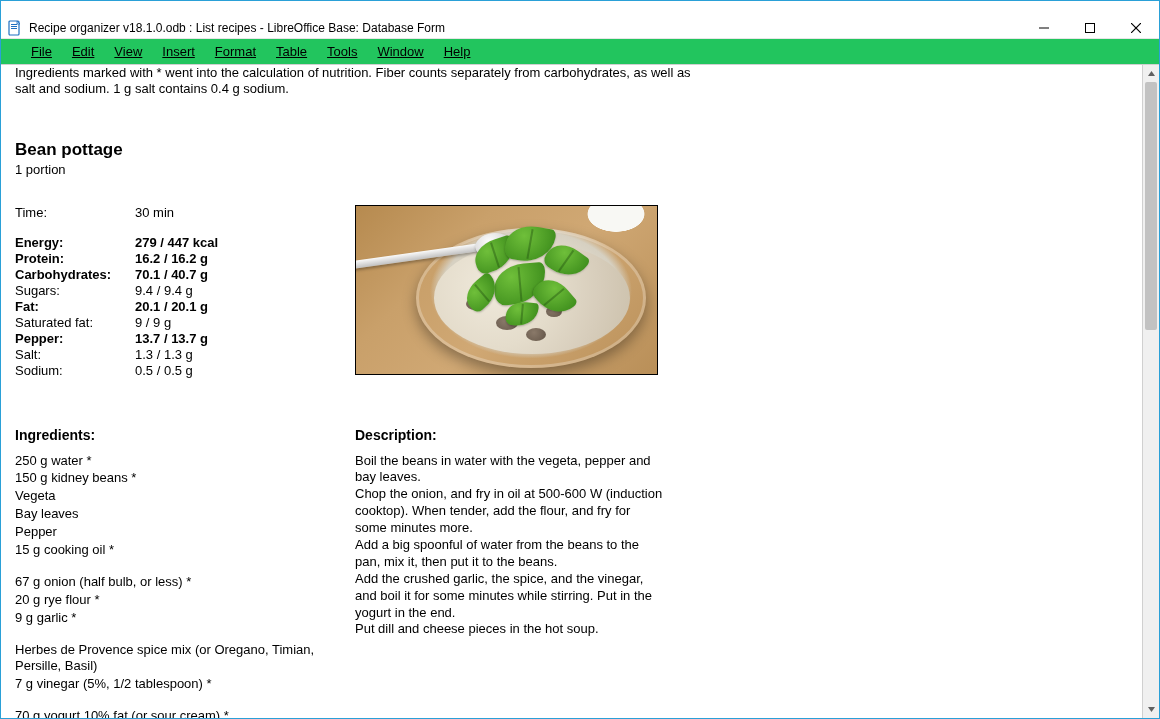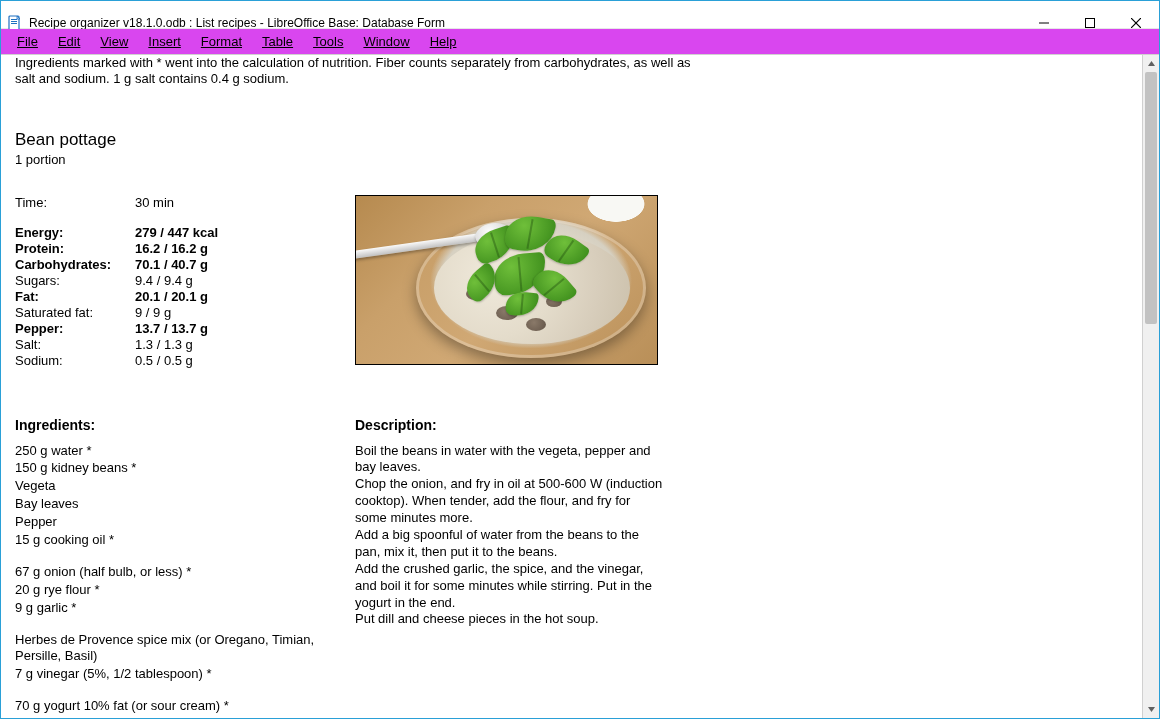--- a/index.html
+++ b/index.html
@@ -1,40 +1,40 @@
 <!DOCTYPE html>
 <html><head>
 <meta charset="utf-8">
 <style>
   * { box-sizing: border-box; }
   html, body { margin:0; padding:0; height:100%; font-family: "Segoe UI", Tahoma, sans-serif; font-size:13px; color:#000; background:#fff; }
   .window { width:1160px; height:719px; border:1px solid #2aa0d7; display:flex; flex-direction:column; position:relative; background:#fff; }
-  .titlebar { height:28px; display:flex; align-items:center; padding:16px 0 0 6px; background:#fff; border-bottom:1px solid #e6e6e6; }
+  .titlebar { height:38px; display:flex; align-items:center; padding:16px 0 0 6px; background:#fff; border-bottom:1px solid #e6e6e6; }
   .titlebar .app-icon { width:16px; height:16px; margin-right:6px; }
   .titlebar .title-text { flex:0 1 auto; font-size:12px; color:#000; white-space:nowrap; }
   .titlebar .spacer { flex:1; }
   .win-controls { display:flex; height:100%; }
   .win-btn { width:46px; display:flex; align-items:center; justify-content:center; cursor:default; }
   .win-btn svg { stroke:#000; }
 
-  .menubar { height:26px; display:flex; align-items:center; padding:0 6px; gap:0; border-bottom:1px solid #d0d0d0; background:#d946ef; font-size:13px; }
+  .menubar { height:26px; display:flex; align-items:center; padding:0 20px; gap:0; border-bottom:1px solid #d0d0d0; background:#22c55e; font-size:13px; }
   .menu-item { padding:2px 10px; cursor:default; }
   .menu-item .ul { text-decoration:underline; }
 
   .content-wrap { flex:1; display:flex; overflow:hidden; }
   .content { flex:1; overflow:auto; padding:0 0 0 0; position:relative; }
   .scrollbar-v { width:17px; background:#f0f0f0; border-left:1px solid #d0d0d0; display:flex; flex-direction:column; }
   .sb-arrow { height:17px; display:flex; align-items:center; justify-content:center; background:#f0f0f0; cursor:default; }
   .sb-track { flex:1; background:#f0f0f0; position:relative; }
   .sb-thumb { position:absolute; left:2px; right:2px; top:0; height:40%; background:#c2c2c2; border-radius:2px; }
 
   .note { font-size:13px; line-height:1.25; padding:0 0 0 0; }
   .body-col { padding-left:14px; }
 
-  .recipe-title { font-weight:400; font-size:17px; margin-top:42px; }
+  .recipe-title { font-weight:700; font-size:17px; margin-top:42px; }
   .portion { margin-top:2px; }
 
   .two-col { display:flex; margin-top:28px; }
   .left-col { width:340px; }
   .right-col { flex:1; }
 
   .nut-row { display:flex; margin-bottom:1px; }
   .nut-label { width:120px; }
   .nut-value { }
   .bold { font-weight:700; }

